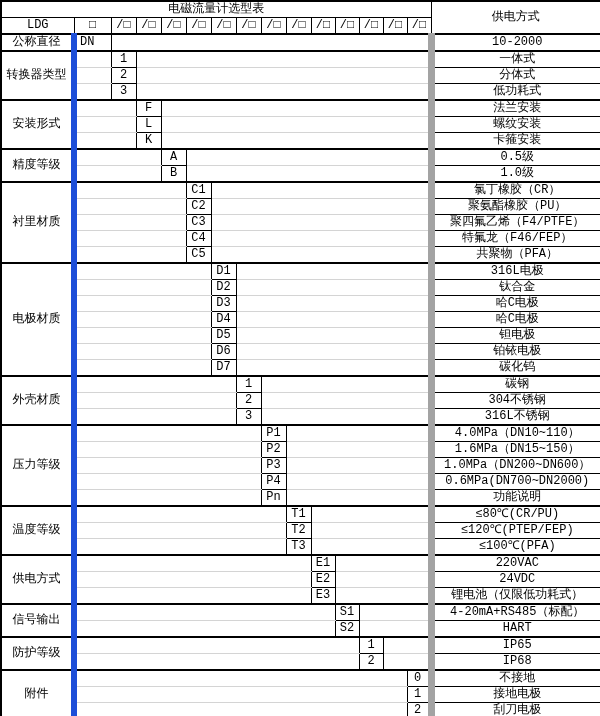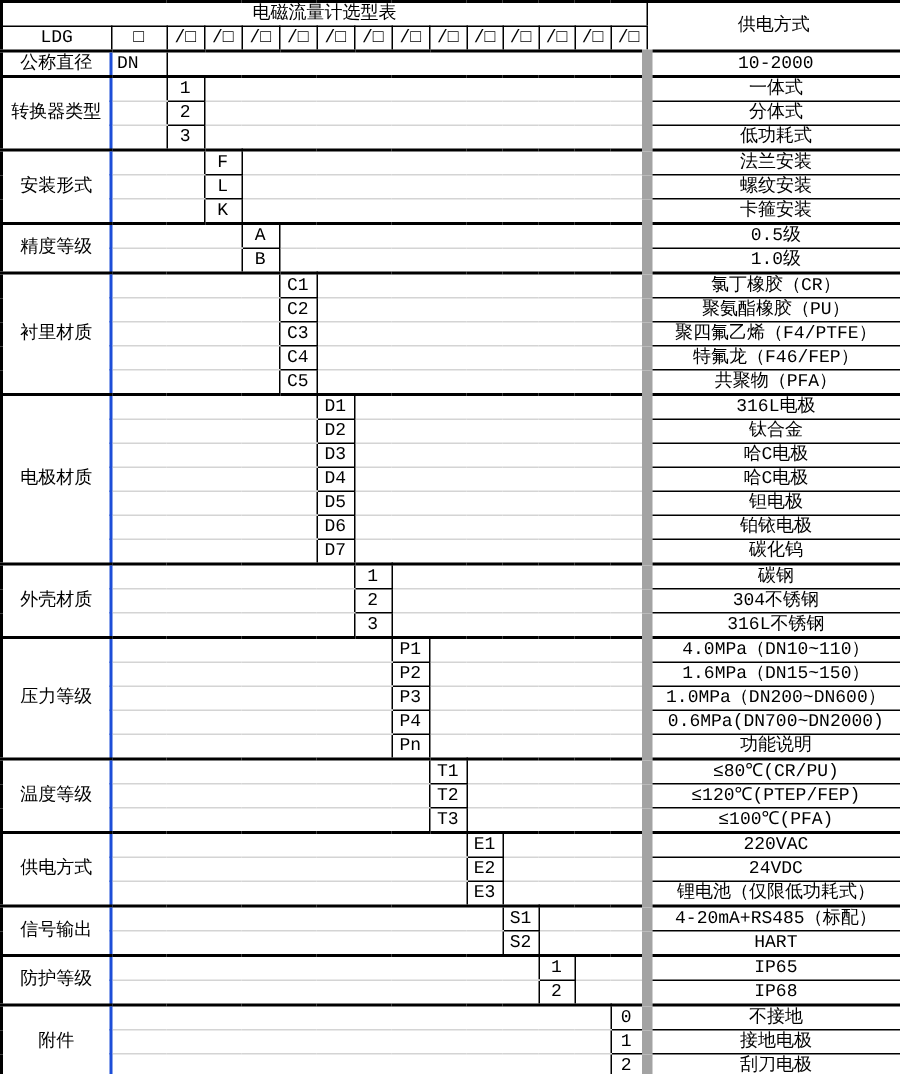--- a/index.html
+++ b/index.html
@@ -22,21 +22,21 @@
     font-size: 12px;
     text-align: center;
     vertical-align: middle;
     overflow: hidden;
     white-space: nowrap;
     line-height: 15px;
   }
   td.title-cell { font-size: 14px; border-bottom: 1px solid #000; }
   td.desc-header { font-size: 14px; border-left: 1px solid #000; }
   td.ldg-cell { text-align: left; padding-left: 8px; font-size: 13px; }
-  td.label { font-size: 13px; border-right: 2px solid #1d4ed8; }
+  td.label { font-size: 13px; border-right: 6px solid #1d4ed8; }
   td.code { border: 1px solid #000; }
   td.code.left { text-align: left; padding-left: 3px; }
   td.desc { border-left: 7px solid #a3a3a3; border-bottom: 1px solid #000; }
   td.empty { border-bottom: 1px solid #d4d4d4; }
   td.end { border-bottom: 2px solid #000 !important; }
 </style>
 </head>
 <body>
 
 <div class="page">

